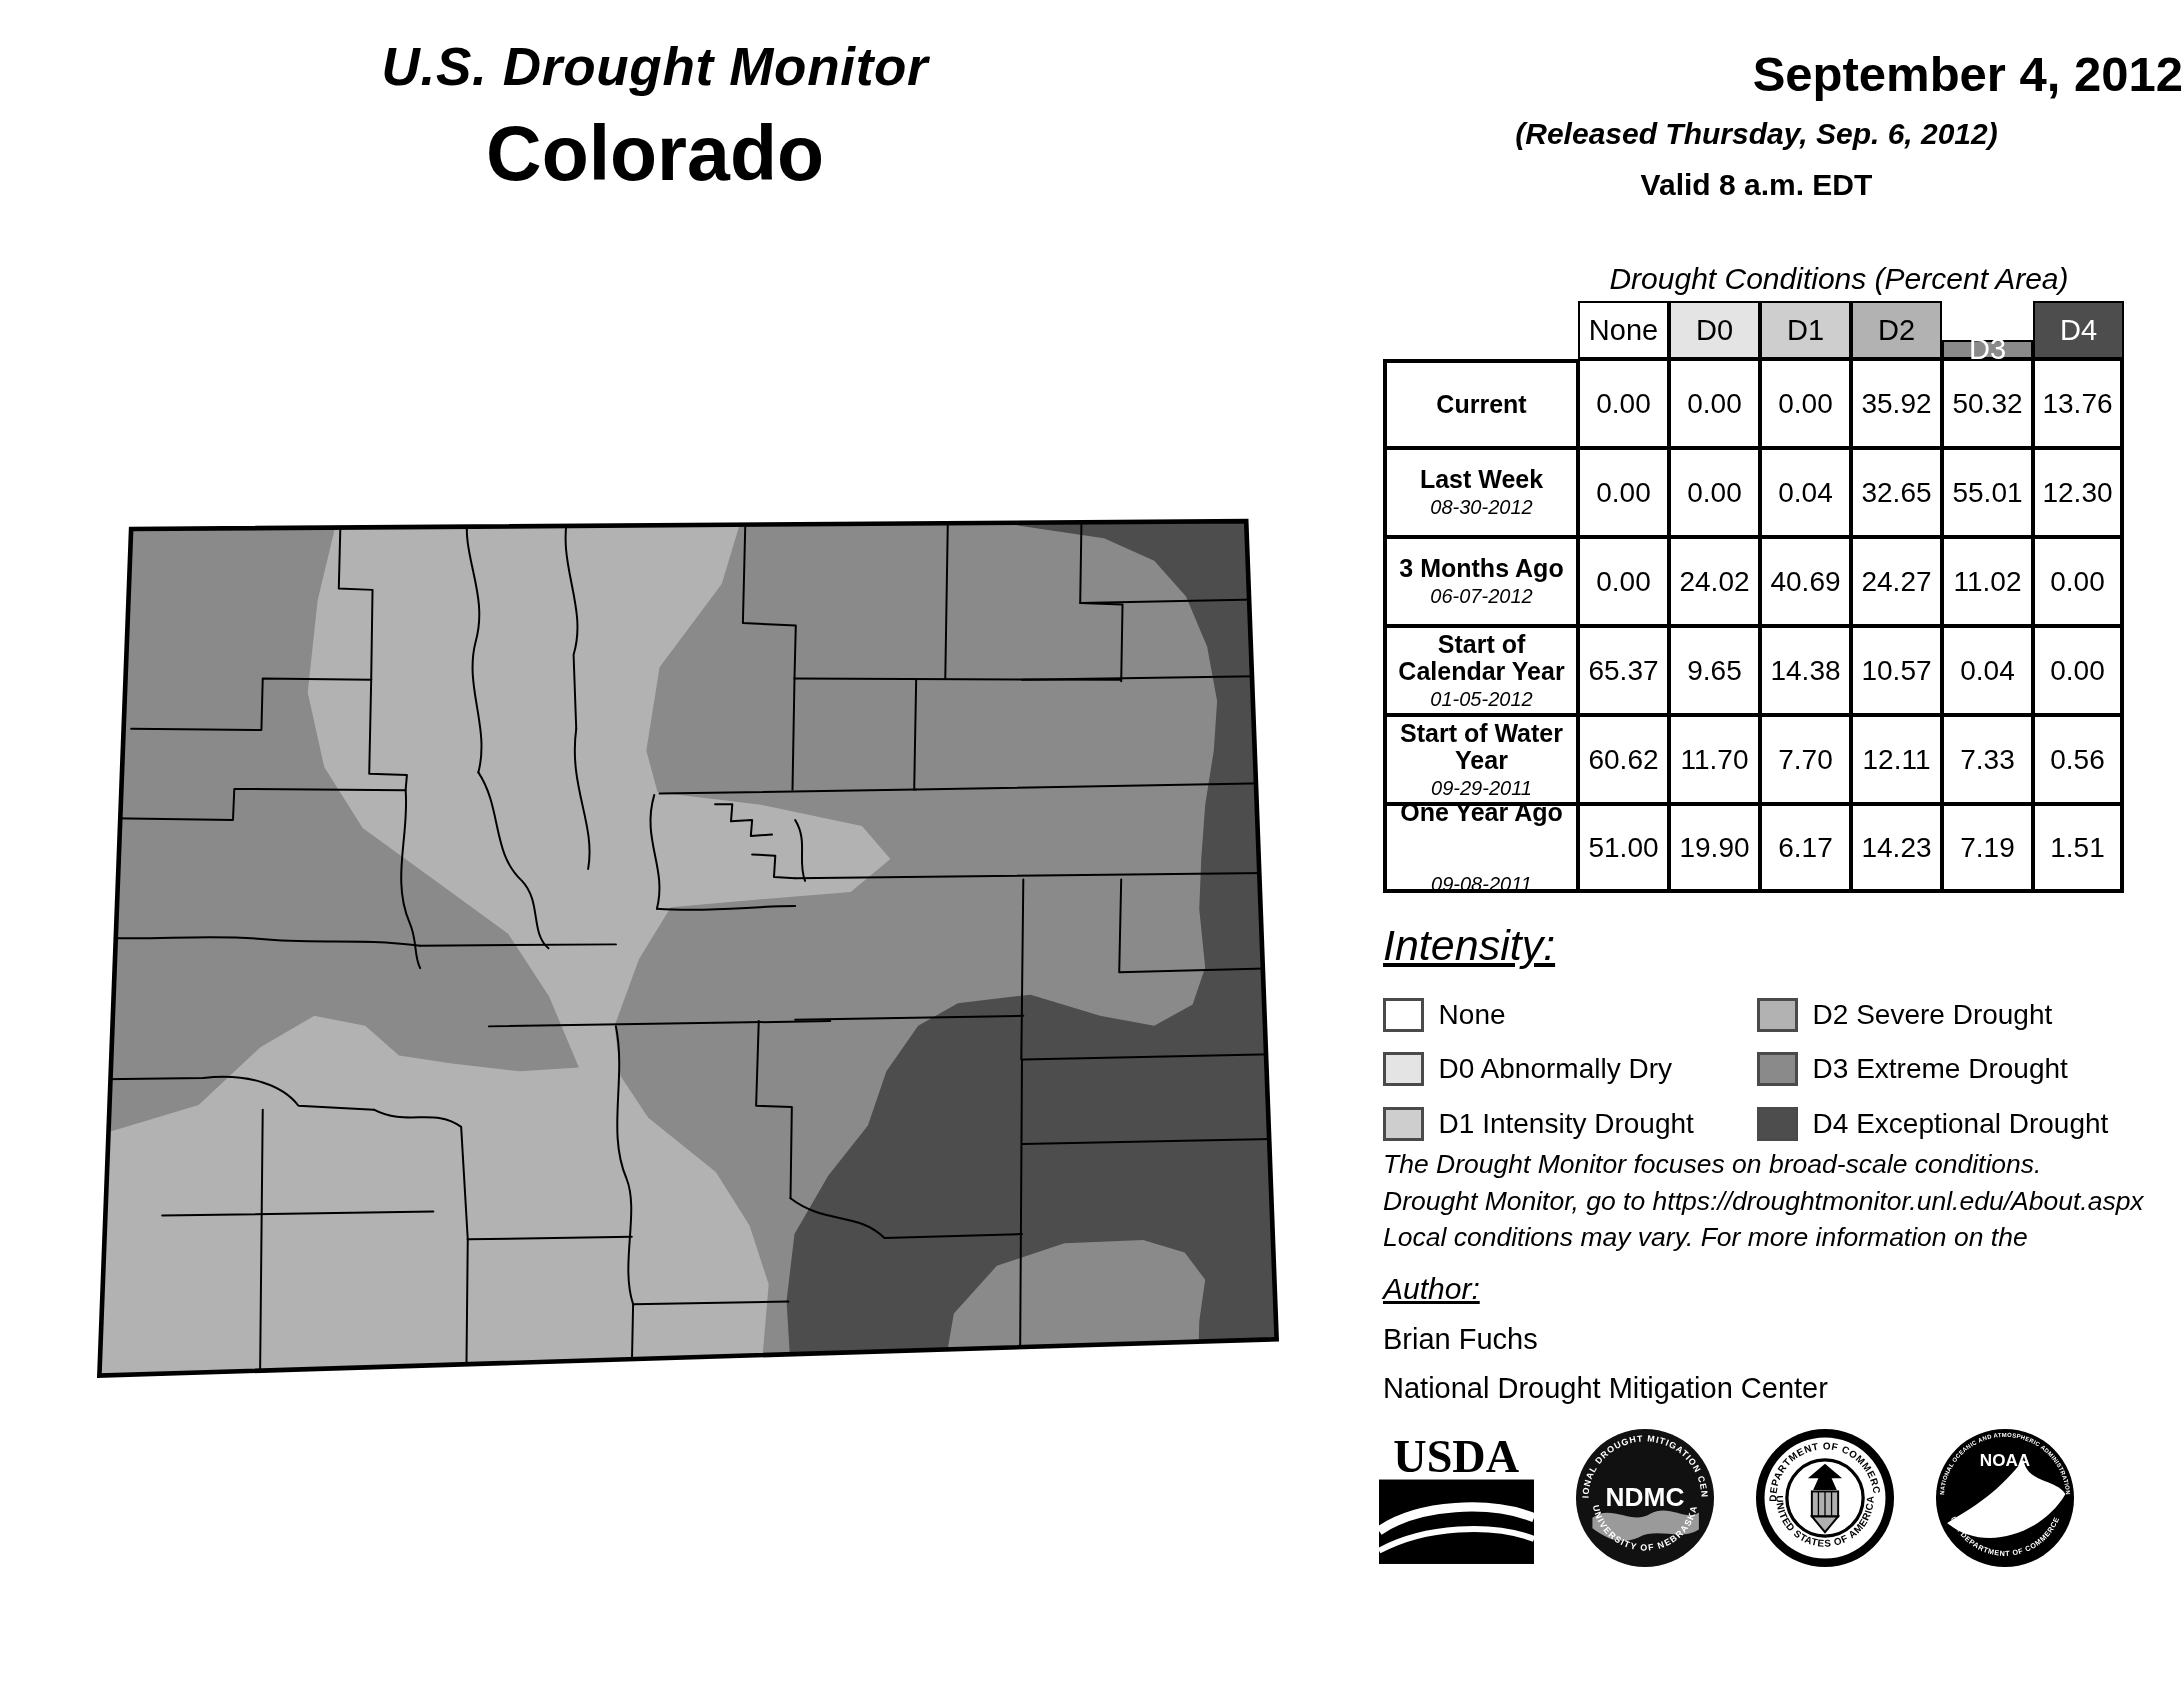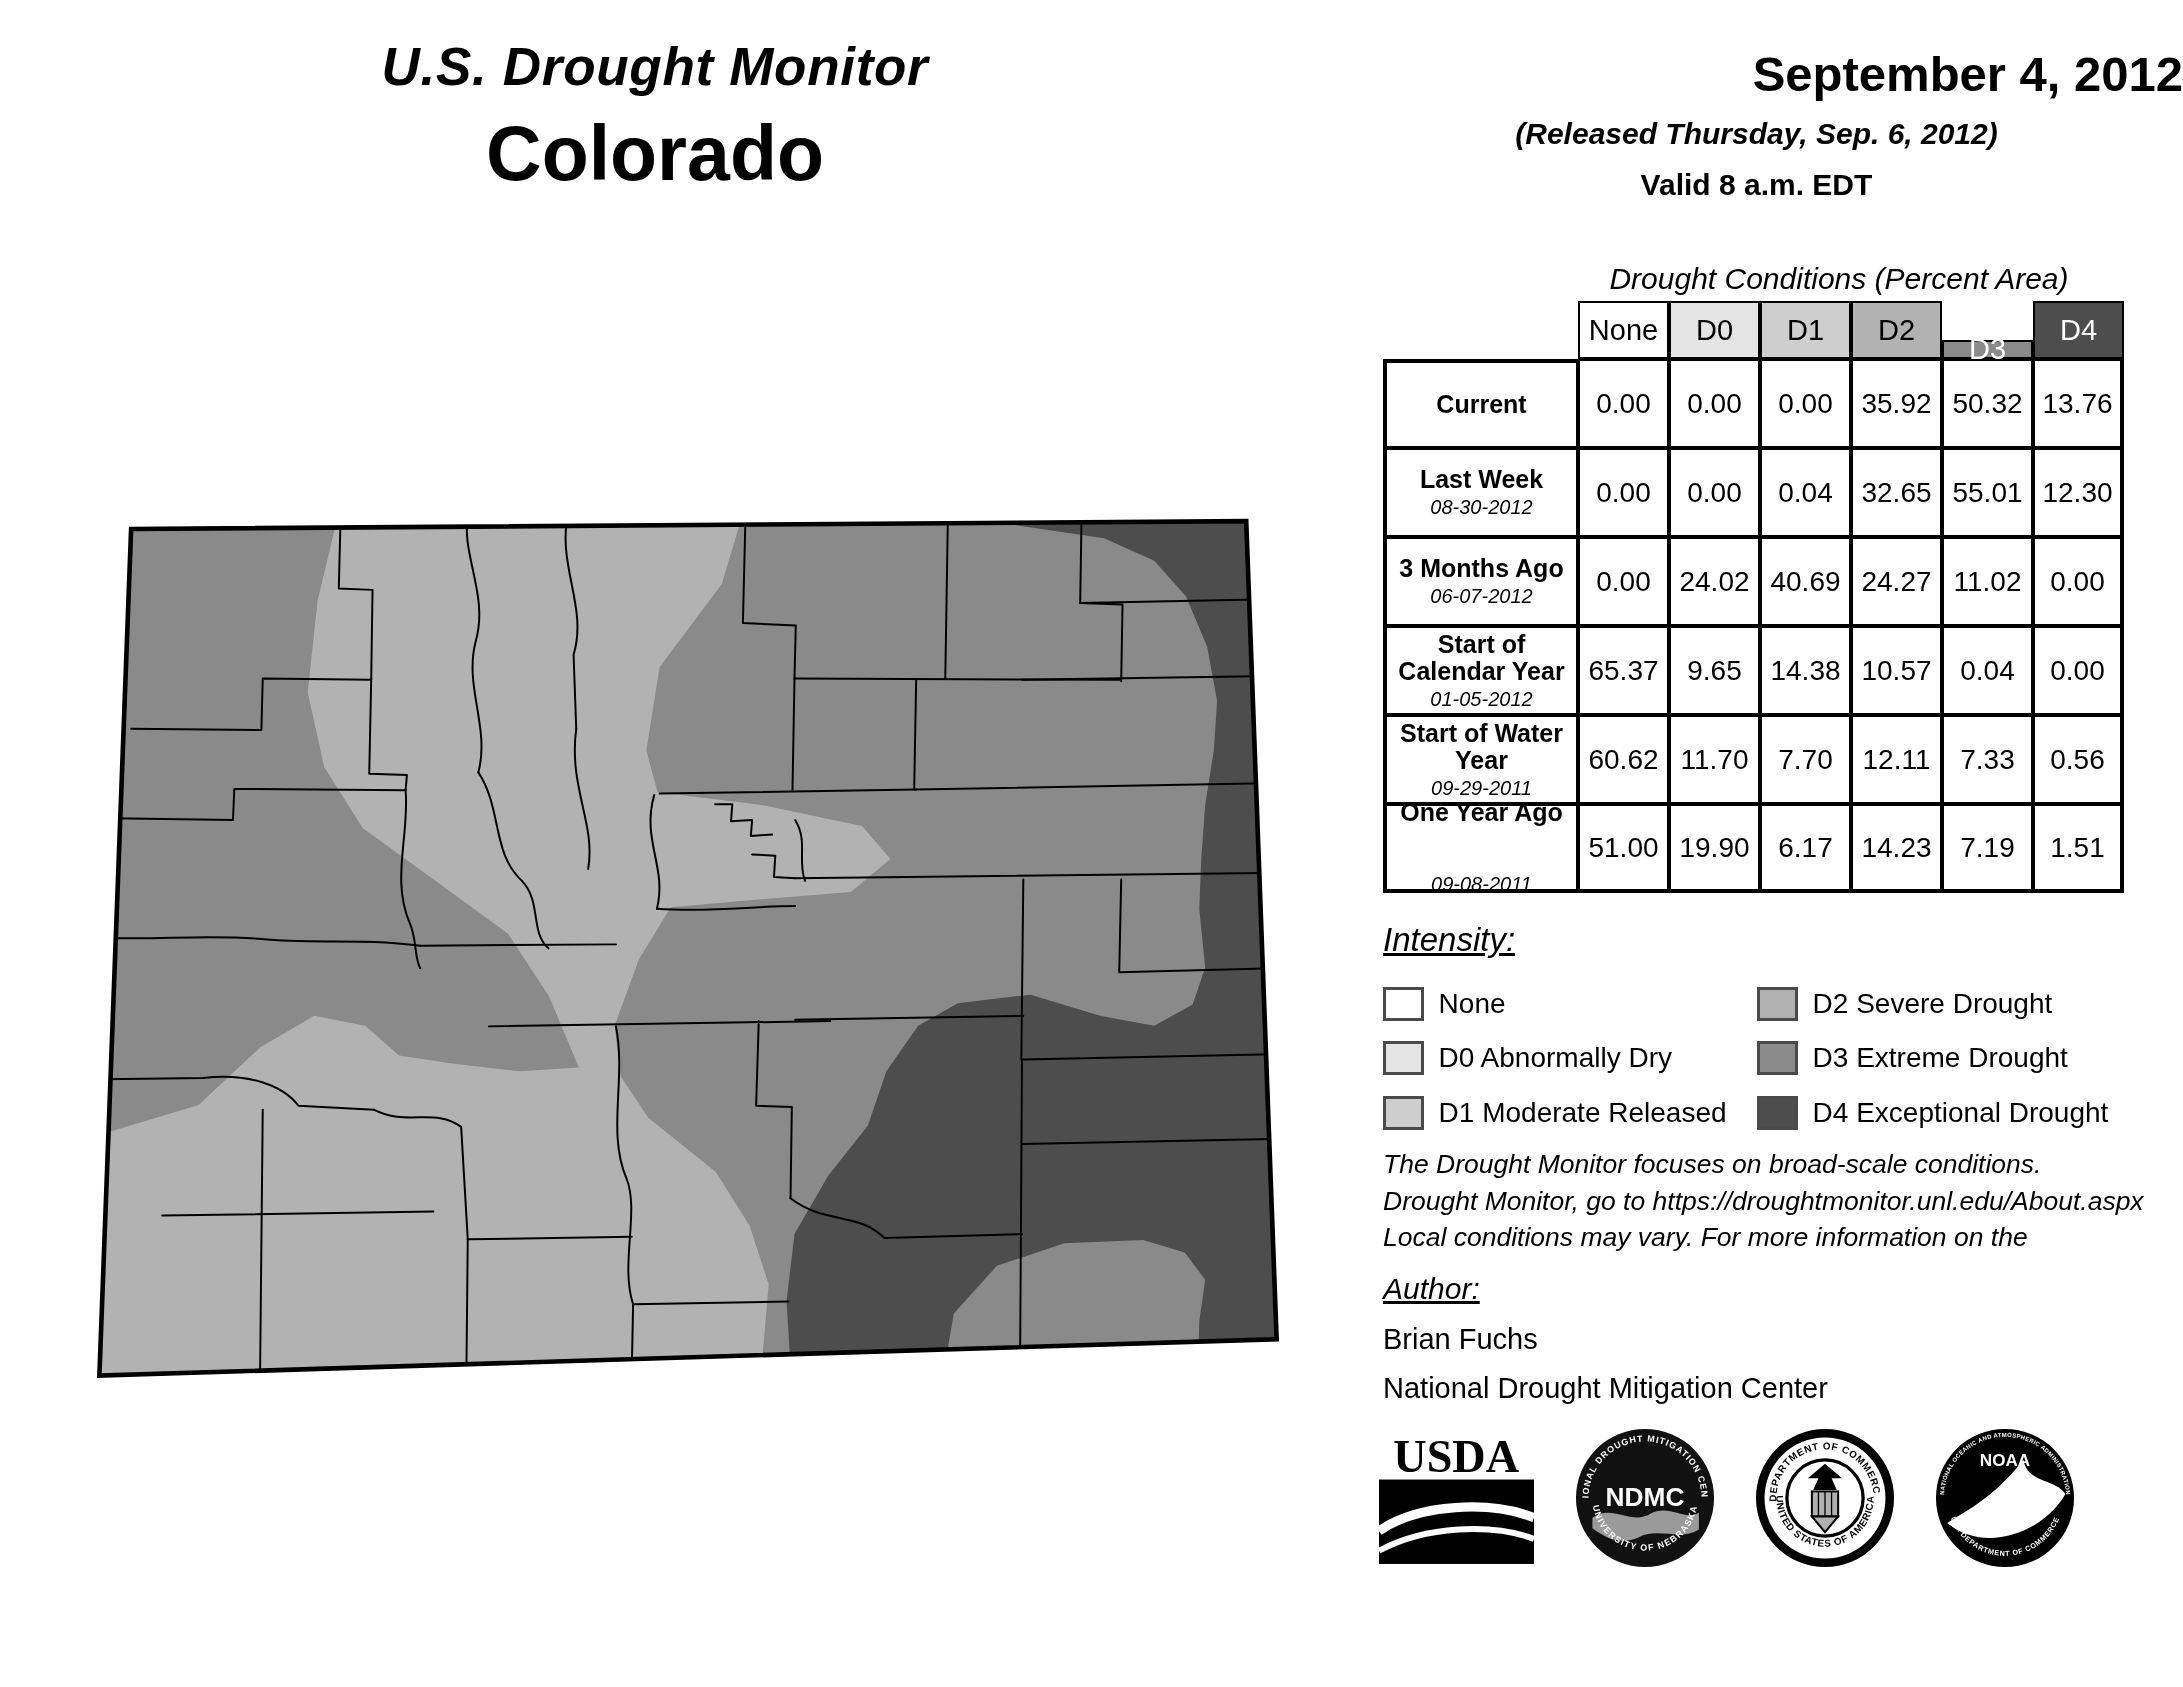--- a/index.html
+++ b/index.html
@@ -28,21 +28,21 @@
   .hcell{border:2.6px solid #000;font-size:29px;}
   .hcell.lt{color:#fff;}
   .lcell{border:2px solid #000;border-left-width:4px;font-weight:bold;font-size:25px;
          line-height:1.08;text-align:center;padding:0 4px;}
   .lcell .sub{font-weight:normal;font-style:italic;font-size:20px;margin-top:4px;}
   .dcell{border:2px solid #000;font-size:28px;}
   .dcell.last{border-right-width:4px;}
 
   
   .legend{position:absolute;left:1383px;top:921px;width:781px;}
-  .legend-title{font-size:33px;font-style:italic;text-decoration:underline;margin-bottom:18.5px;}
+  .legend-title{font-size:43px;font-style:italic;text-decoration:underline;margin-bottom:18.5px;}
   .legend-grid{display:grid;grid-template-rows:repeat(3,52px);grid-auto-flow:column;
                grid-template-columns:374px 407px;row-gap:2.6px;}
   .legend-item{display:flex;align-items:center;}
   .swatch{width:41px;height:34px;border:3.3px solid #4a4a4a;box-sizing:border-box;margin-right:14.6px;flex:none;}
   .legend-label{font-size:28px;}
 
   
   .disclaimer{position:absolute;left:1383px;top:1146px;width:801px;
               font-size:26.5px;font-style:italic;line-height:1.38;}
   .author{position:absolute;left:1383px;top:1272px;width:728px;}
@@ -232,21 +232,21 @@
         <div class="legend-item">
           <div class="swatch" style="background: rgb(255, 255, 255);"></div>
           <div class="legend-label">None</div>
         </div>
         <div class="legend-item">
           <div class="swatch" style="background: rgb(228, 228, 228);"></div>
           <div class="legend-label">D0 Abnormally Dry</div>
         </div>
         <div class="legend-item">
           <div class="swatch" style="background: rgb(206, 206, 206);"></div>
-          <div class="legend-label">D1 Moderate Released</div>
+          <div class="legend-label">D1 Intensity Drought</div>
         </div>
         <div class="legend-item">
           <div class="swatch" style="background: rgb(178, 178, 178);"></div>
           <div class="legend-label">D2 Severe Drought</div>
         </div>
         <div class="legend-item">
           <div class="swatch" style="background: rgb(138, 138, 138);"></div>
           <div class="legend-label">D3 Extreme Drought</div>
         </div>
         <div class="legend-item">

